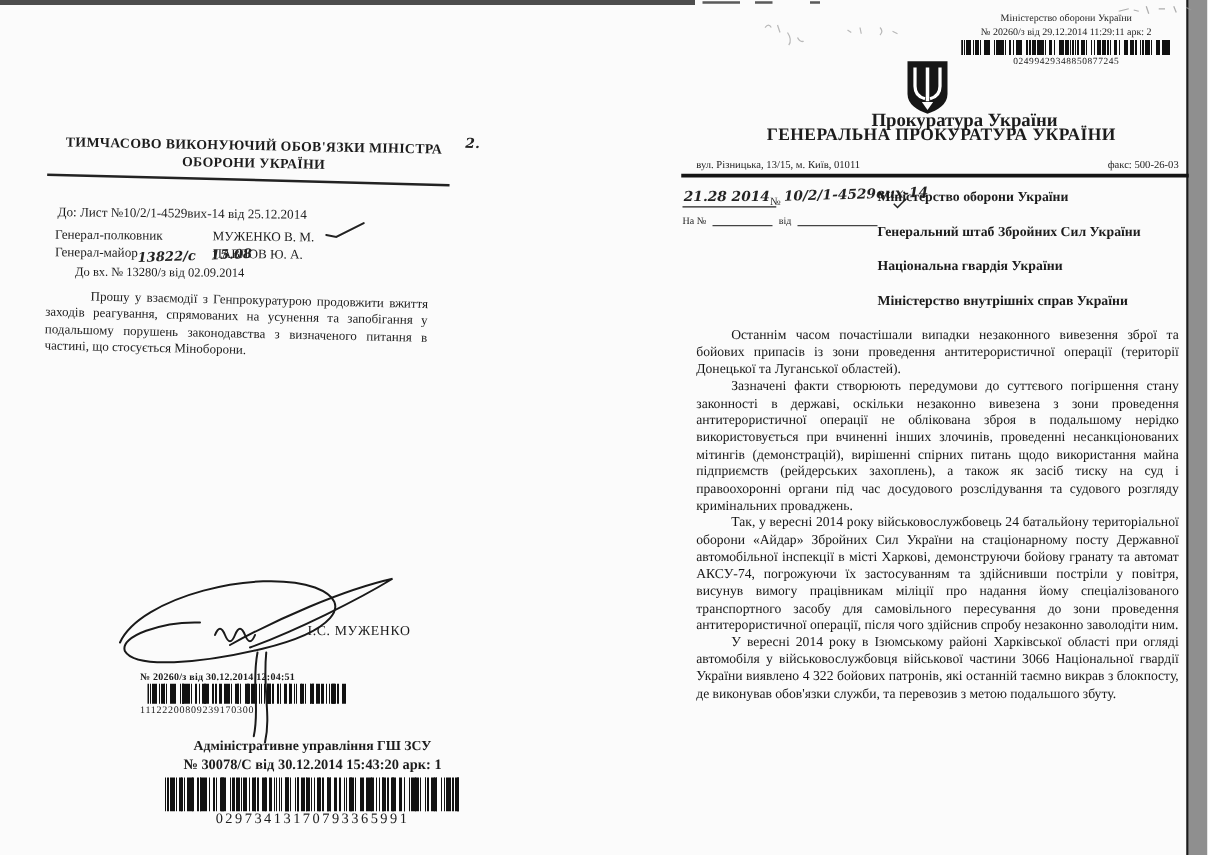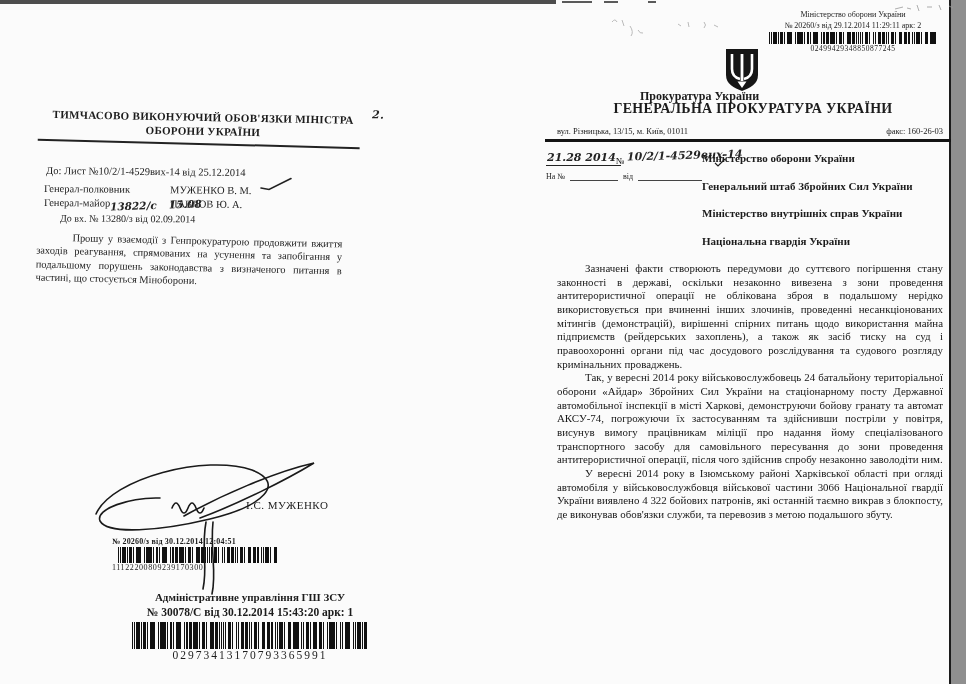--- a/index.html
+++ b/index.html
@@ -36,21 +36,21 @@
   .adm-stamp{left:126px;top:591px;width:248px;text-align:center;}
   .adm-stamp .t1{font-size:11px;font-weight:600;}
   .adm-stamp .t2{font-size:11.5px;font-weight:600;margin-top:3px;}
   .adm-stamp .bc{width:236px;height:27px;margin:4px auto 0;}
   .adm-stamp .d{font-size:11.5px;letter-spacing:2px;}
   
   .mod-stamp{left:766px;top:9px;width:174px;text-align:center;}
   .mod-stamp .t{font-size:8px;line-height:11px;}
   .mod-stamp .bc{width:168px;height:12px;margin:1px auto 0;}
   .mod-stamp .d{font-size:7.5px;letter-spacing:.5px;}
-  .org-small{left:640px;top:89px;width:206px;font-size:12px;font-weight:bold;text-align:left;}
+  .org-small{left:640px;top:89px;width:206px;font-size:15px;font-weight:bold;text-align:right;}
   .org-large{left:557px;top:101px;width:392px;font-size:14px;font-weight:bold;text-align:center;letter-spacing:.3px;}
   .addr-row{left:557px;top:126px;width:386px;display:flex;justify-content:space-between;font-size:8.5px;align-items:flex-end;}
   .rule-thick{left:545px;top:139px;width:406px;height:3px;background:#141414;}
   .hw-date{left:546px;top:151px;font-size:11px;border-bottom:1.5px solid #222;padding:0 5px 1px 1px;}
   .num-sign{left:616px;top:156px;font-size:9px;}
   .hw-num{left:627px;top:149px;font-size:11px;transform:rotate(-1.5deg);}
   .na-row{left:546px;top:172px;font-size:8px;display:flex;align-items:flex-start;gap:5px;}
   .blank{display:inline-block;border-bottom:1px solid #444;height:8px;}
   .recipients{left:702px;top:152px;width:250px;font-size:11px;font-weight:bold;}
   .recipients div{height:27.6px;}
@@ -155,44 +155,45 @@
       <path d="M29 7 v15 c0 6 -4 9 -8 10" stroke="#fff" stroke-width="2.6" fill="none"></path>
       <line x1="19" y1="7" x2="19" y2="34" stroke="#fff" stroke-width="2.8"></line>
       <path d="M19 41 l-4.5 -6.5 h9 z" fill="#fff"></path>
     </svg>
 
     <div class="abs org-small">Прокуратура України</div>
     <div class="abs org-large">ГЕНЕРАЛЬНА ПРОКУРАТУРА УКРАЇНИ</div>
 
     <div class="abs addr-row">
       <span>вул. Різницька, 13/15, м. Київ, 01011</span>
-      <span>факс: 160-26-03</span>
+      <span>факс: 500-26-03</span>
     </div>
     <div class="abs rule-thick"></div>
 
     <div class="abs hw-date hw">21.28 2014</div>
     <div class="abs num-sign">№</div>
     <div class="abs hw-num hw">10/2/1-4529вих-14</div>
     <svg class="abs" style="left:714px;top:158px;" width="12" height="10">
       <path d="M1 5 L4 8 L11 1" stroke="#222" stroke-width="1.2" fill="none"></path>
     </svg>
 
     <div class="abs na-row">
       <span>На №</span>
       <span class="blank" style="width:48px;"></span>
       <span>від</span>
       <span class="blank" style="width:64px;"></span>
     </div>
 
     <div class="abs recipients">
       <div>Міністерство оборони України</div>
       <div>Генеральний штаб Збройних Сил України</div>
+      <div>Національна гвардія України</div>
       <div>Міністерство внутрішніх справ України</div>
-      <div>Національна гвардія України</div>
     </div>
 
     <div class="abs body-text">
+      <p>Останнім часом почастішали випадки незаконного вивезення зброї та бойових припасів із зони проведення антитерористичної операції (території Донецької та Луганської областей).</p>
       <p>Зазначені факти створюють передумови до суттєвого погіршення стану законності в державі, оскільки незаконно вивезена з зони проведення антитерористичної операції не облікована зброя в подальшому нерідко використовується при вчиненні інших злочинів, проведенні несанкціонованих мітингів (демонстрацій), вирішенні спірних питань щодо використання майна підприємств (рейдерських захоплень), а також як засіб тиску на суд і правоохоронні органи під час досудового розслідування та судового розгляду кримінальних проваджень.</p>
       <p>Так, у вересні 2014 року військовослужбовець 24 батальйону територіальної оборони «Айдар» Збройних Сил України на стаціонарному посту Державної автомобільної інспекції в місті Харкові, демонструючи бойову гранату та автомат АКСУ-74, погрожуючи їх застосуванням та здійснивши постріли у повітря, висунув вимогу працівникам міліції про надання йому спеціалізованого транспортного засобу для самовільного пересування до зони проведення антитерористичної операції, після чого здійснив спробу незаконно заволодіти ним.</p>
       <p>У вересні 2014 року в Ізюмському районі Харківської області при огляді автомобіля у військовослужбовця військової частини 3066 Національної гвардії України виявлено 4 322 бойових патронів, які останній таємно викрав з блокпосту, де виконував обов'язки служби, та перевозив з метою подальшого збуту.</p>
     </div>
   </div>
 </div>
 
 </body></html>

